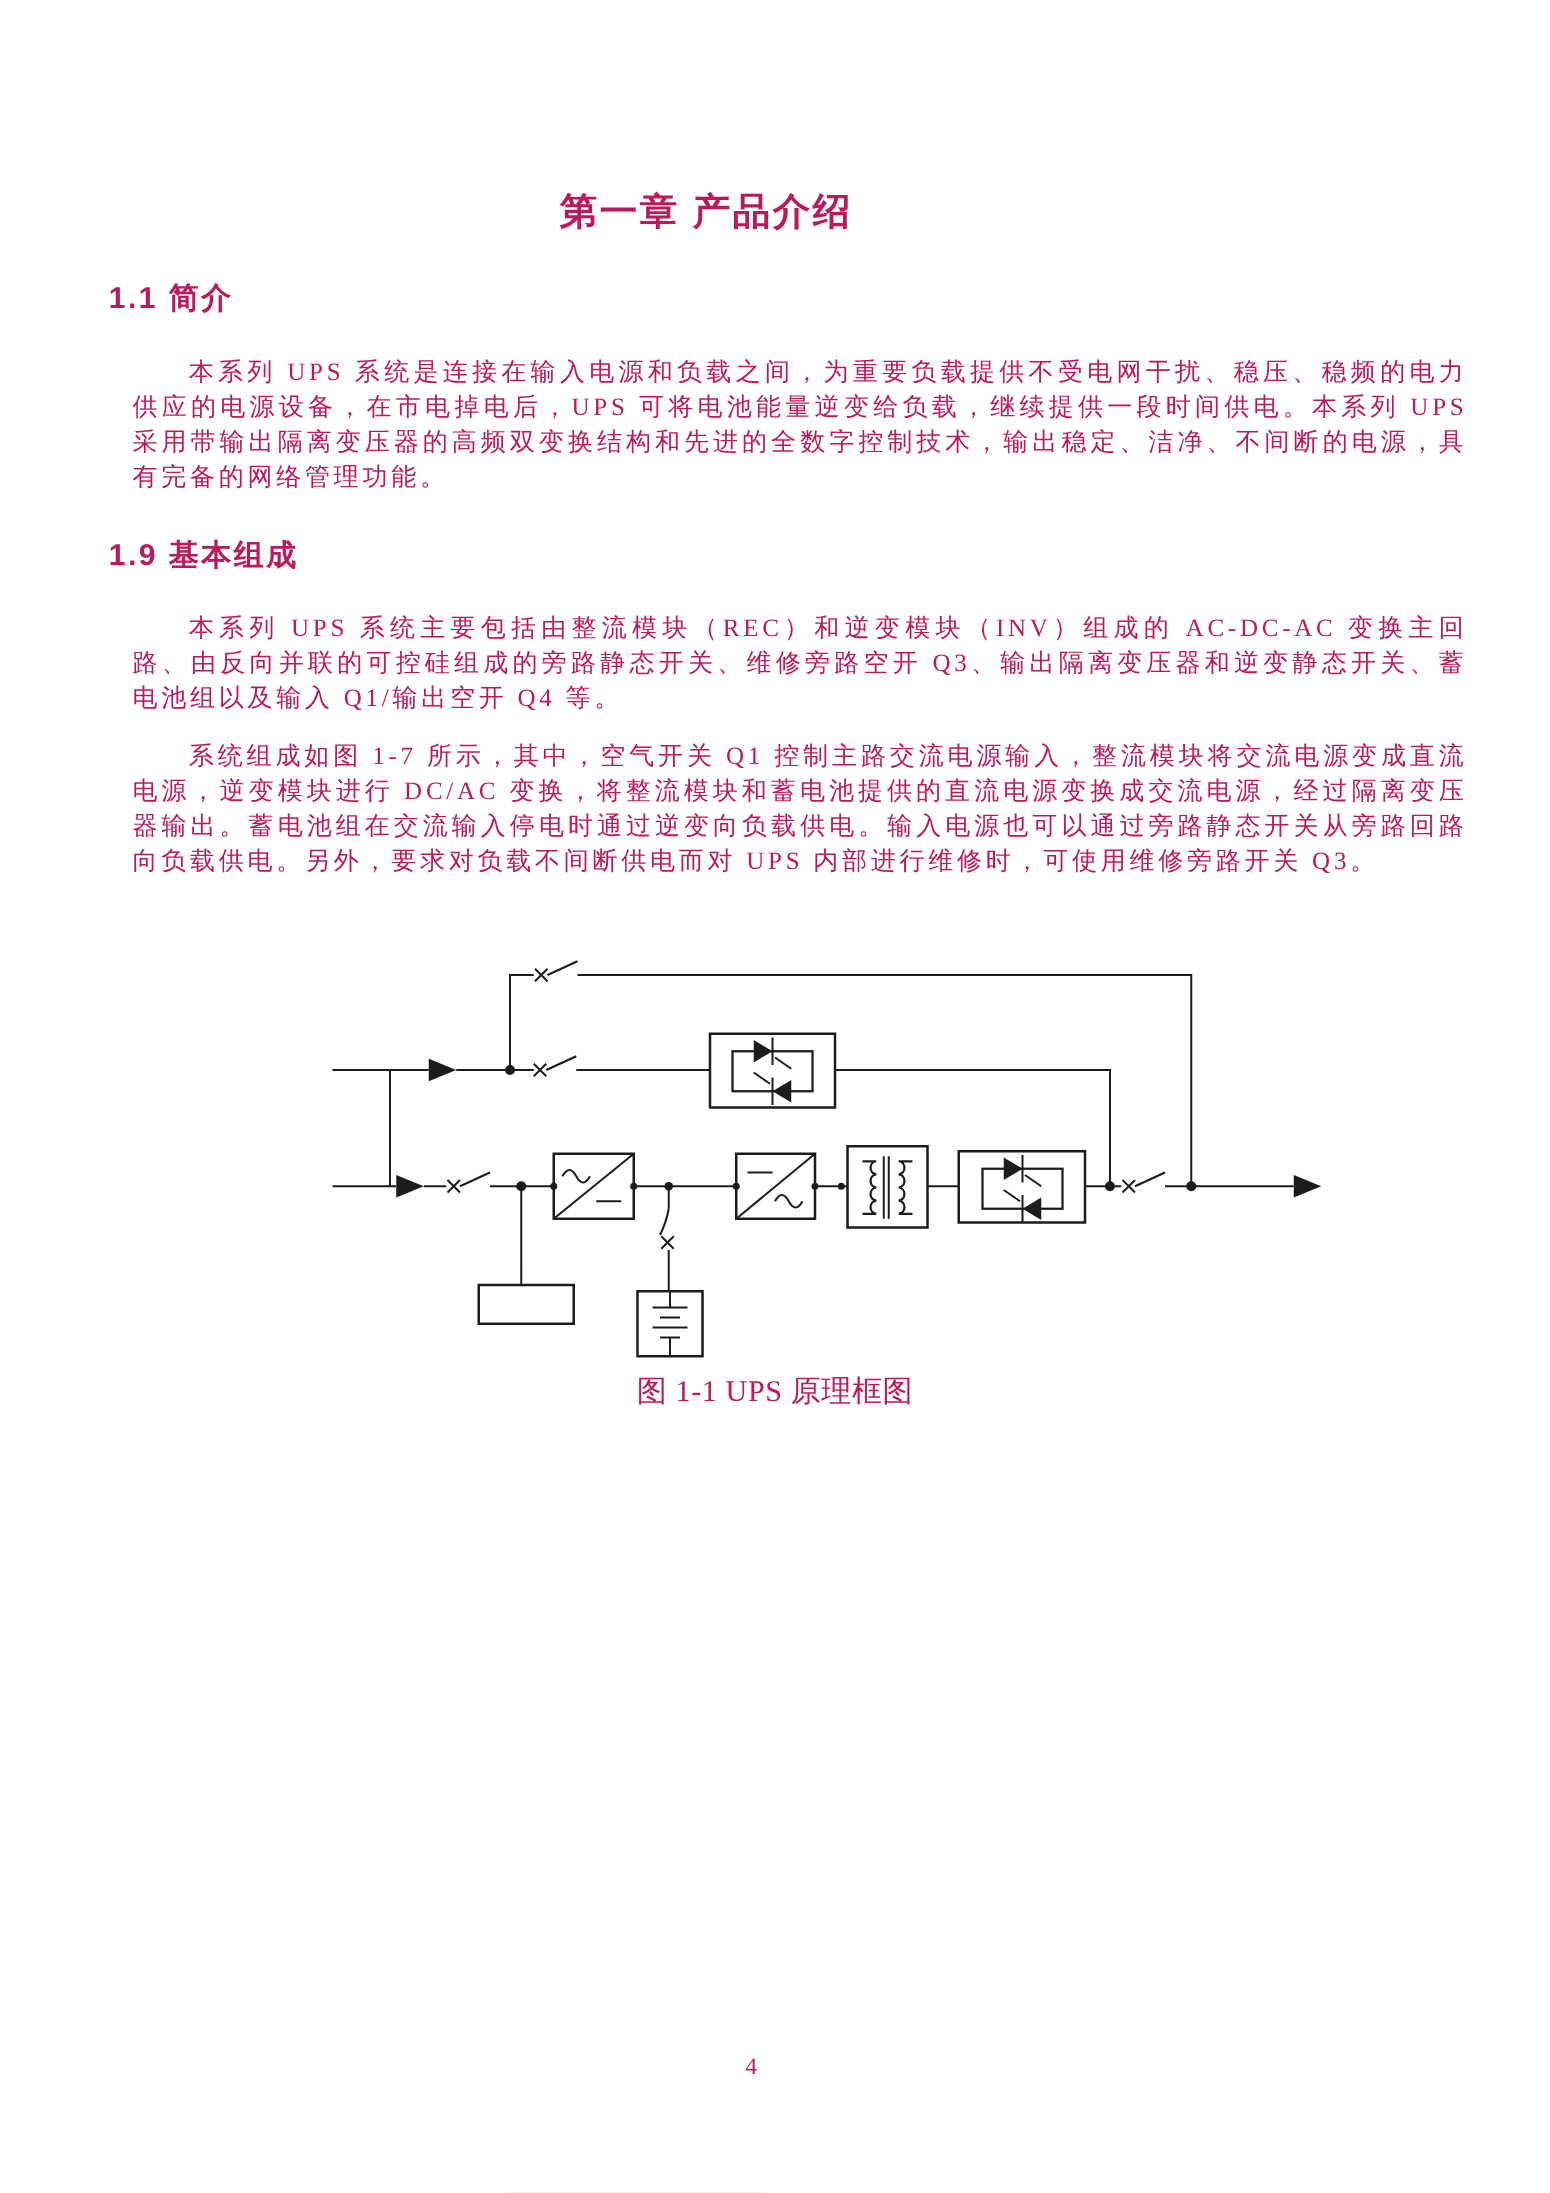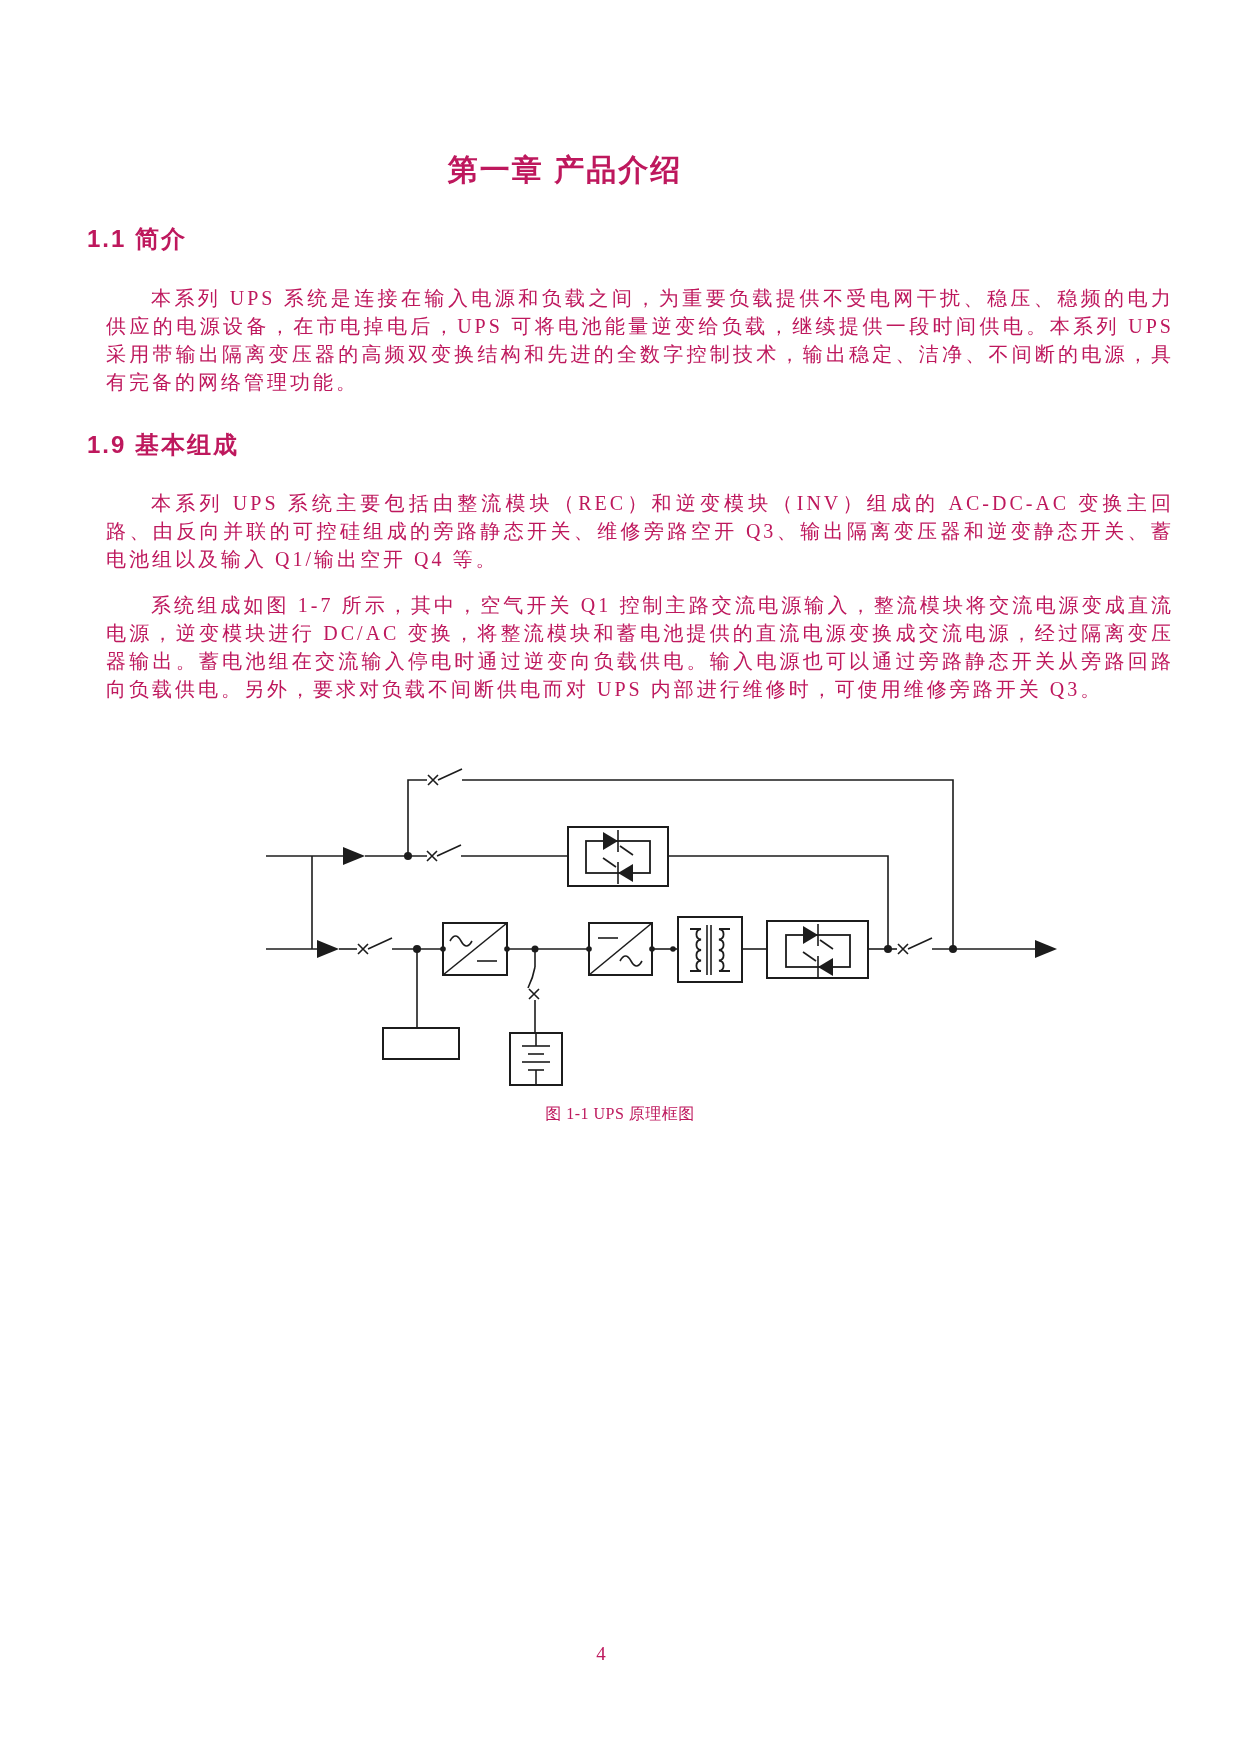--- a/index.html
+++ b/index.html
@@ -38,21 +38,21 @@
     text-justify:inter-ideograph;
     text-indent:2.25em;
     margin-left:20px;
   }
   .p1{top:264px;}
   .p2{top:469px;}
   .p3{top:571px;}
   .figure-caption{
     left:86px;top:1100px;width:1068px;
     text-align:center;
-    font-size:16px;line-height:28px;
+    font-size:24px;line-height:28px;
     letter-spacing:0.5px;
   }
   .page-number{
     left:0;top:1642px;width:1202px;
     text-align:center;
     font-size:19px;line-height:24px;
   }
   .diagram{left:0;top:660px;}
 </style>
 </head>

